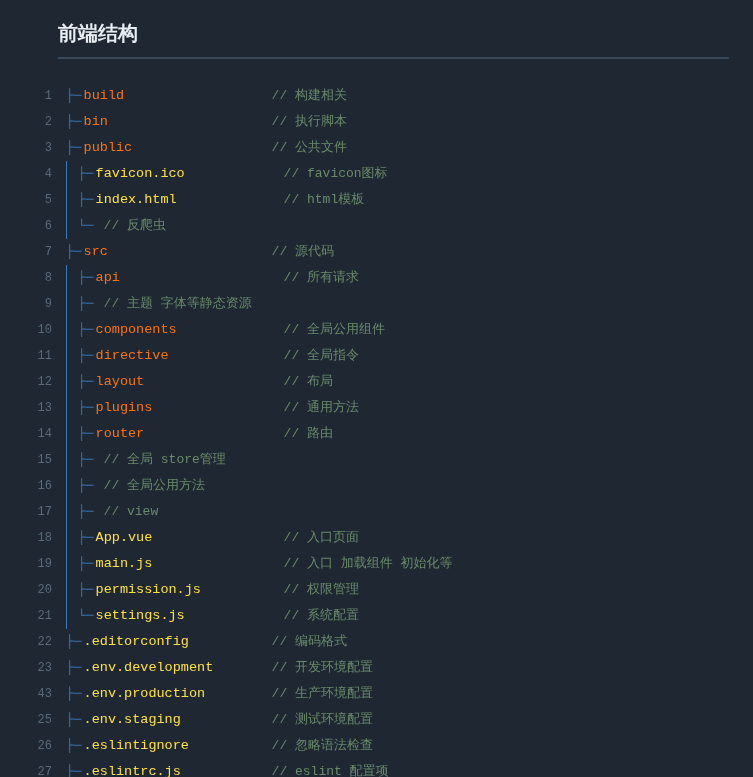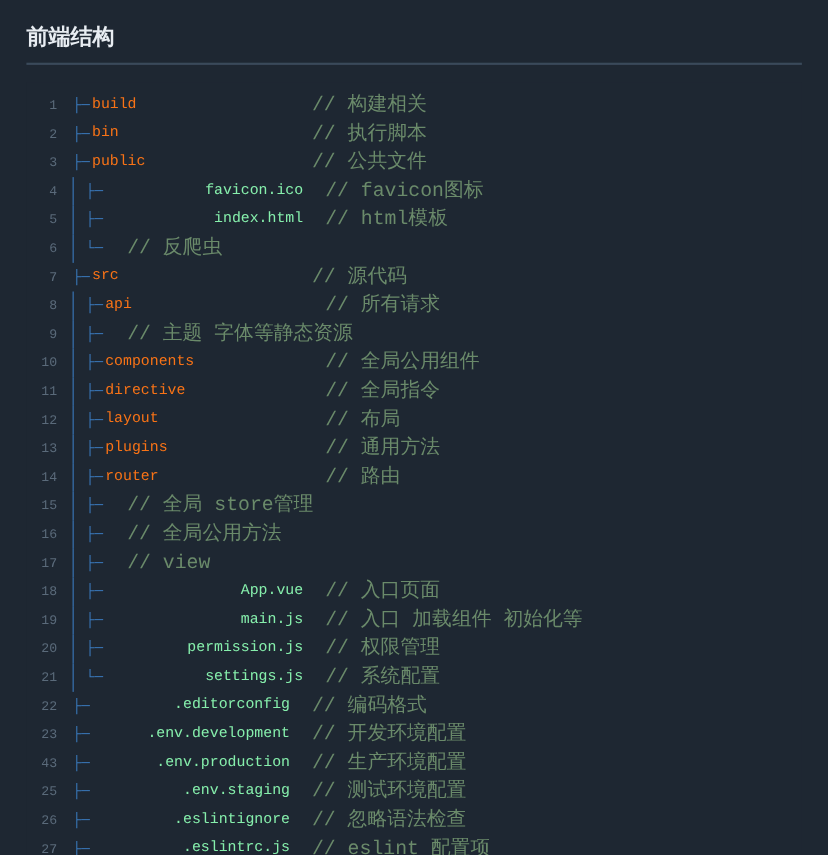--- a/index.html
+++ b/index.html
@@ -18,20 +18,21 @@
     }
 
     .page-title {
       color: #e8edf2;
       font-size: 20px;
       font-weight: bold;
       font-family: 'Microsoft YaHei', sans-serif;
       margin-bottom: 16px;
       padding-bottom: 10px;
       border-bottom: 2px solid #3a4a5a;
+      margin-left: 34px;
     }
 
     .tree-container {
       background-color: #1e2732;
       padding: 8px 0;
     }
 
     .tree-row {
       display: flex;
       align-items: center;
@@ -74,28 +75,27 @@
       color: #6ab0f5;
       min-width: 180px;
       flex-shrink: 0;
     }
 
     .file-name.folder {
       color: #f97316;
     }
 
     .file-name.file {
-      color: #86efac;
-      text-align: right;
+      color: #fde047;
     }
 
     .comment {
       color: #6a8a6a;
-      margin-left: 20px;
-      font-size: 18px;
+      margin-left: 8px;
+      font-size: 13px;
     }
   </style>
 </head>
 <body>
 
 <h1 class="page-title">前端结构</h1>
 
 <div class="tree-container">
 <div class="tree-row">
       <span class="line-number">1</span>

